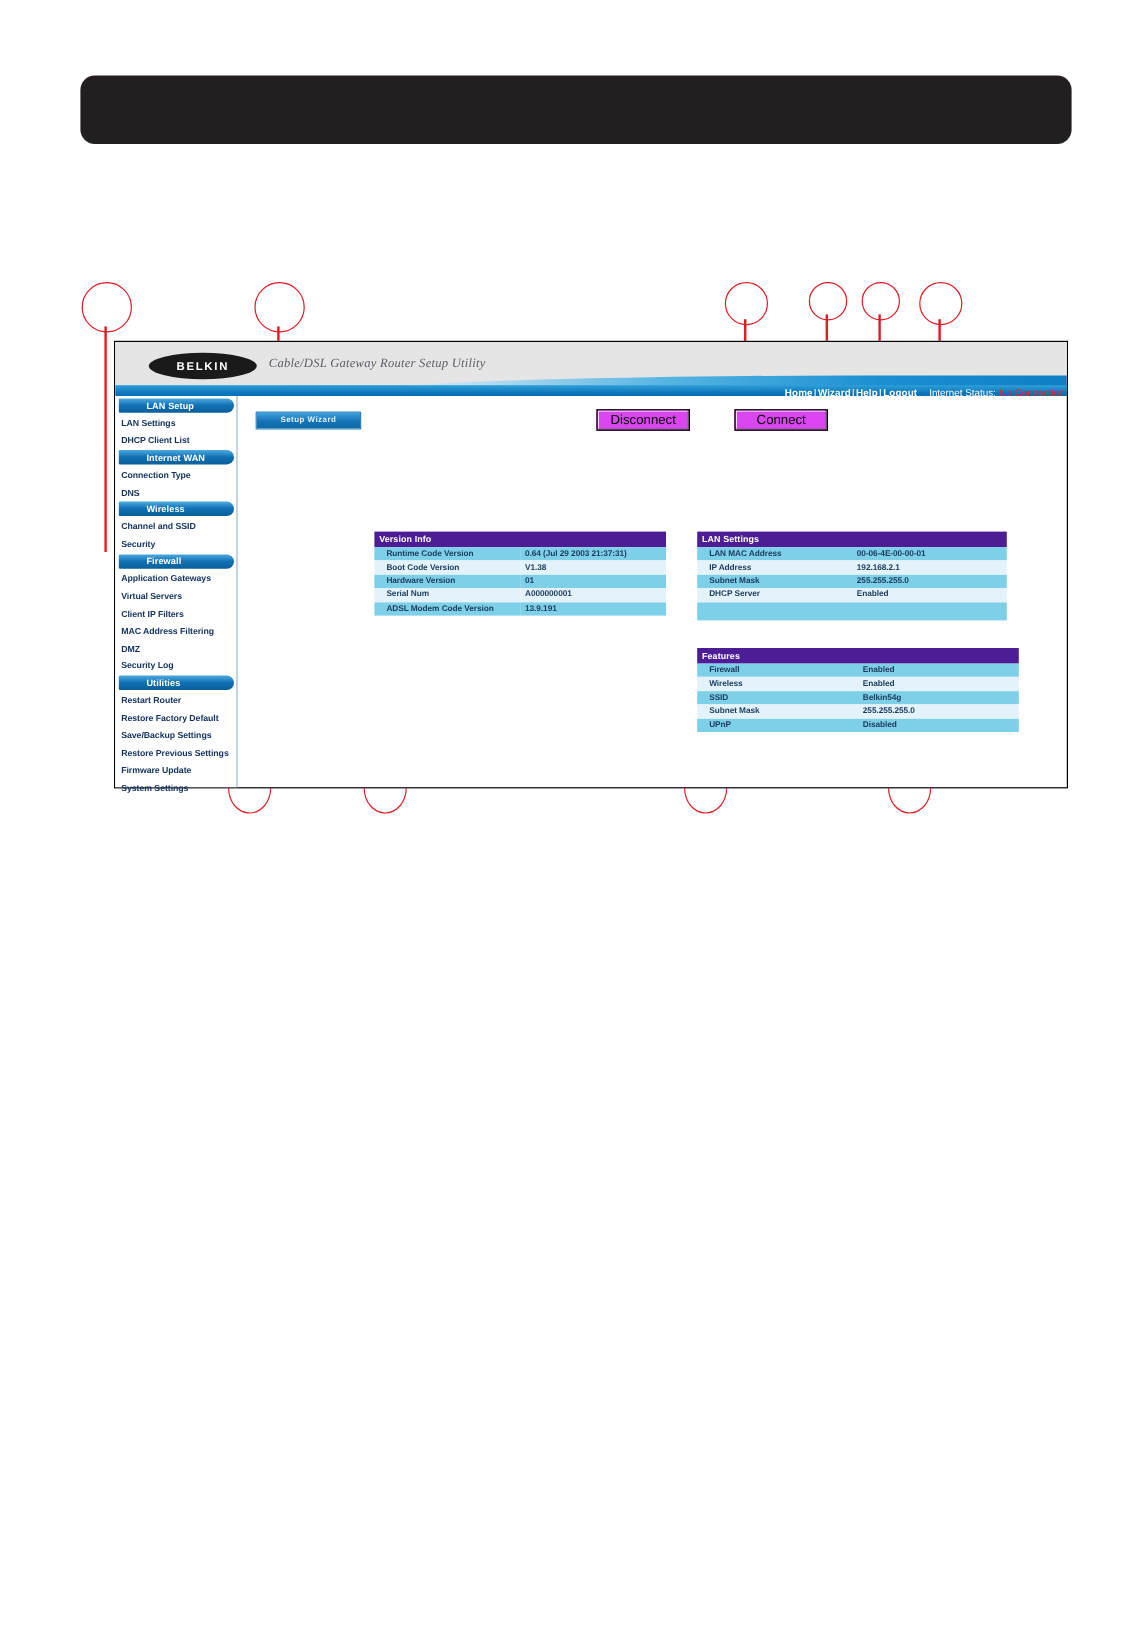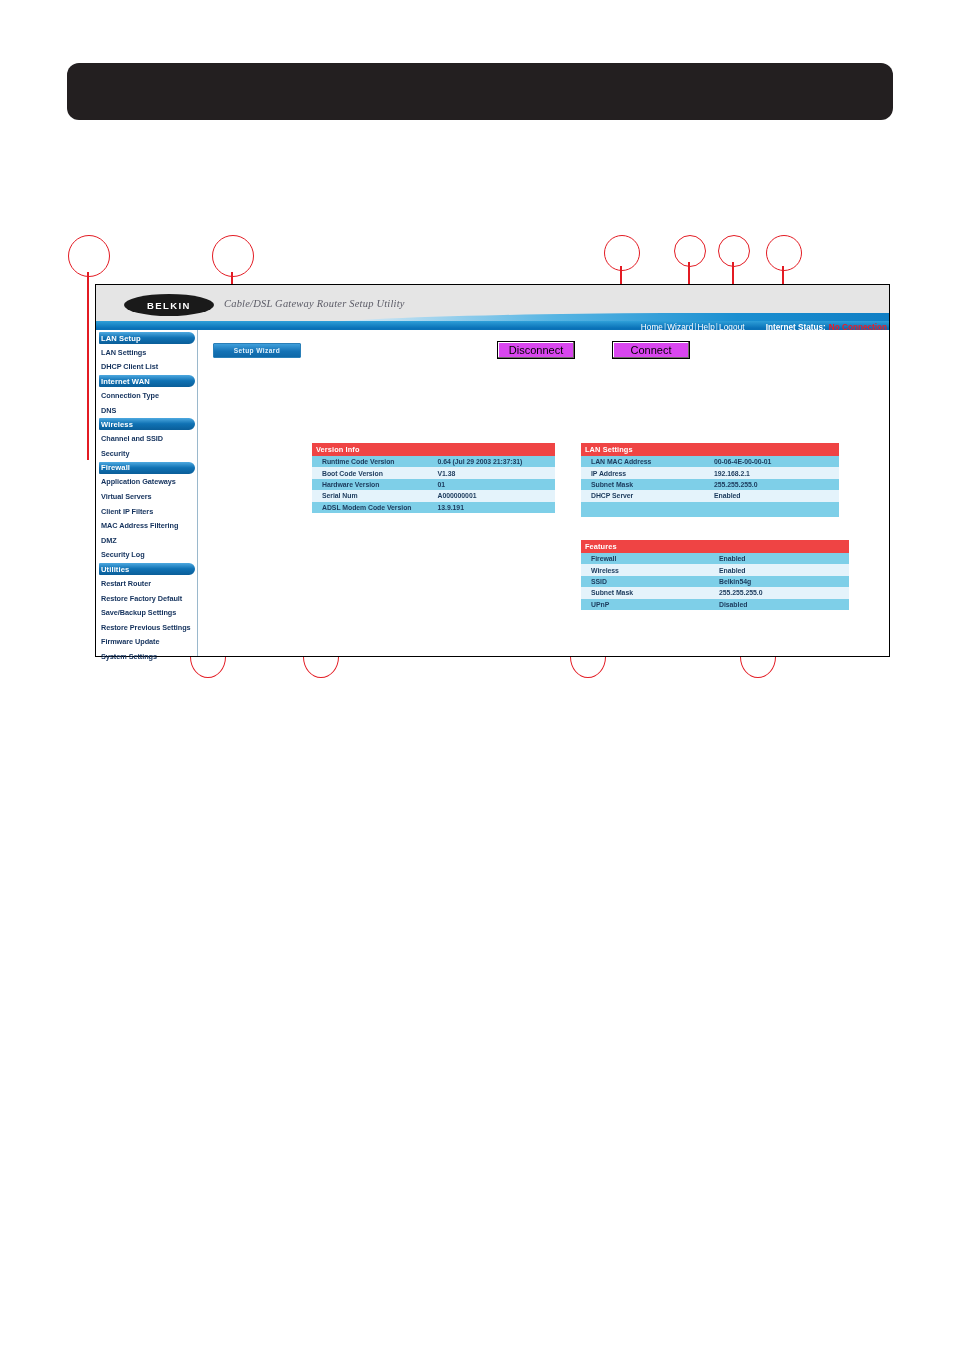--- a/index.html
+++ b/index.html
@@ -55,38 +55,38 @@
   .swoosh2{
     position:absolute;left:0;top:36px;width:795px;height:9px;
     background:linear-gradient(90deg,#d9eefa 0%,#9fd3ee 25%,#3ea8de 60%,#0d7cc2 100%);
   }
   .navbar{
     position:absolute;left:0;top:36px;width:795px;height:13px;
     background:linear-gradient(180deg,#2e9fd8 0%,#0a72b8 55%,#0a6dae 100%);
     display:flex;align-items:center;justify-content:flex-end;
     padding-right:4px;box-sizing:border-box;
   }
-  .navlinks{font-size:8.2px;font-weight:normal;color:#fff;letter-spacing:.1px;}
+  .navlinks{font-size:8.2px;font-weight:bold;color:#fff;letter-spacing:.1px;}
   .navlinks a{color:#fff;text-decoration:none;}
   .sep{color:#cfe8f7;margin:0 1px;}
-  .istat{margin-left:21px;font-size:8.2px;font-weight:bold;color:#fff;}
+  .istat{margin-left:10px;font-size:8.2px;font-weight:normal;color:#fff;}
   .istat .val{color:#ee1c25;margin-left:3px;}
 
   
   .body-row{display:flex;height:326px;}
   
   .sidebar{
     width:102px;border-right:1.5px solid #9ab8cc;
     box-sizing:border-box;padding-top:1px;background:#fff;
   }
   .sec{
     height:12px;margin:1px 2px 1px 3px;
     background:linear-gradient(180deg,#4ea9e0 0%,#1072b4 48%,#0a5e99 100%);
     border-radius:1px 6px 6px 1px;
-    display:flex;align-items:center;padding-left:2px;
+    display:flex;align-items:center;padding-left:23px;
     color:#fff;font-size:7.6px;font-weight:bold;letter-spacing:.1px;
     box-sizing:border-box;
   }
   .item{
     height:14.6px;display:flex;align-items:center;padding-left:5px;
     color:#13315c;font-size:7.3px;font-weight:bold;letter-spacing:-.05px;
   }
   
   .content{flex:1;position:relative;padding:0 0 0 14px;box-sizing:border-box;}
   .page-title{
@@ -108,21 +108,21 @@
     display:flex;align-items:center;justify-content:center;
     color:#000;font-size:11px;font-family:"Liberation Sans",sans-serif;
   }
   #btn-disconnect{left:285px;width:76px;}
   #btn-connect{left:400px;width:76px;}
 
   
   .panel{position:absolute;}
   .panel table{border-collapse:collapse;width:100%;table-layout:fixed;}
   .ph{
-    background:#ef4444;color:#fff;font-size:7.4px;font-weight:bold;
+    background:#4c1d95;color:#fff;font-size:7.4px;font-weight:bold;
     text-align:left;padding:2px 0 2px 4px;letter-spacing:.1px;
   }
   .panel td{
     font-size:6.9px;font-weight:bold;color:#1b3a5c;
     padding:2.2px 0 2.2px 10px;letter-spacing:-.05px;
   }
   .panel td.v{padding-left:4px;}
   tr.a{background:#7ecfe8;}
   tr.b{background:#e4f3fb;}
   tr.e td{padding:4px 0;}

